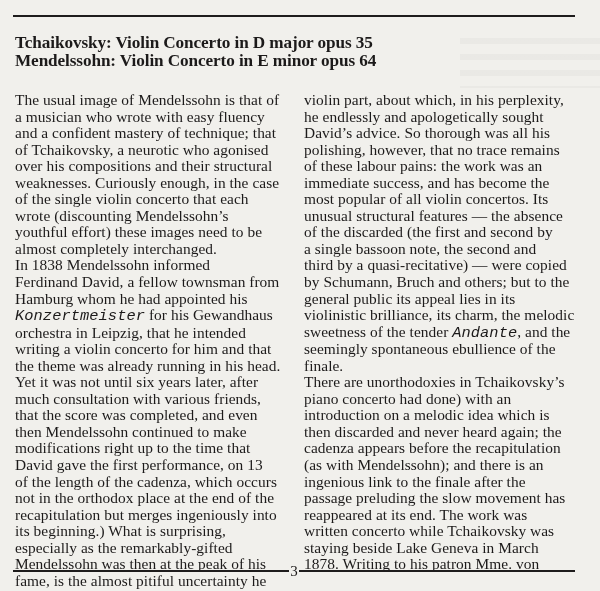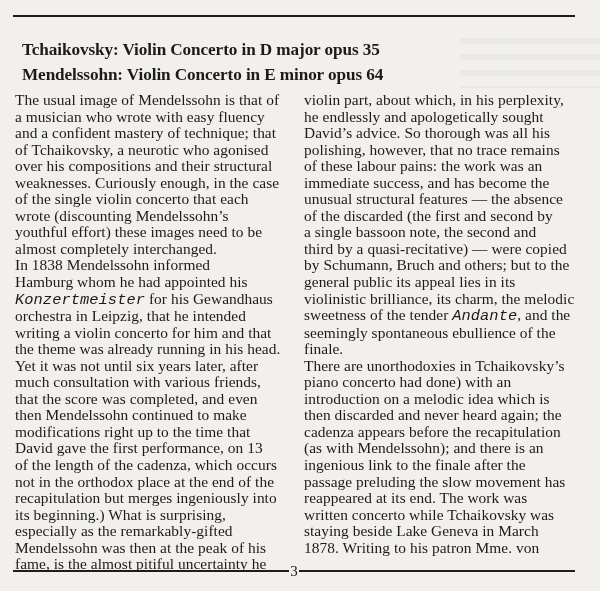--- a/index.html
+++ b/index.html
@@ -28,21 +28,21 @@
       left: 14px;
       top: 33px;
       width: 560px;
     }
     .heading-line {
       font-weight: bold;
       font-size: 17.2px;
       line-height: 17px;
       letter-spacing: -0.1px;
       white-space: nowrap;
-      margin: 8px;
+      margin: 1px;
     }
     .col {
       position: absolute;
       top: 92px;
       font-size: 15.4px;
       line-height: 16.55px;
       letter-spacing: 0.05px;
     }
     .col-left {
       left: 15px;
@@ -106,20 +106,21 @@
   <span class="line">a musician who wrote with easy fluency</span>
   <span class="line">and a confident mastery of technique; that</span>
   <span class="line">of Tchaikovsky, a neurotic who agonised</span>
   <span class="line">over his compositions and their structural</span>
   <span class="line">weaknesses. Curiously enough, in the case</span>
   <span class="line">of the single violin concerto that each</span>
   <span class="line">wrote (discounting Mendelssohn’s</span>
   <span class="line">youthful effort) these images need to be</span>
   <span class="line">almost completely interchanged.</span>
   <span class="line">In 1838 Mendelssohn informed</span>
+  <span class="line">Ferdinand David, a fellow townsman from</span>
   <span class="line">Hamburg whom he had appointed his</span>
   <span class="line"><em>Konzertmeister</em><span> for his Gewandhaus</span></span>
   <span class="line">orchestra in Leipzig, that he intended</span>
   <span class="line">writing a violin concerto for him and that</span>
   <span class="line">the theme was already running in his head.</span>
   <span class="line">Yet it was not until six years later, after</span>
   <span class="line">much consultation with various friends,</span>
   <span class="line">that the score was completed, and even</span>
   <span class="line">then Mendelssohn continued to make</span>
   <span class="line">modifications right up to the time that</span>
@@ -134,20 +135,21 @@
 
 </div>
 
 <div class="col col-right">
   <span class="line">violin part, about which, in his perplexity,</span>
   <span class="line">he endlessly and apologetically sought</span>
   <span class="line">David’s advice. So thorough was all his</span>
   <span class="line">polishing, however, that no trace remains</span>
   <span class="line">of these labour pains: the work was an</span>
   <span class="line">immediate success, and has become the</span>
+  <span class="line">most popular of all violin concertos. Its</span>
   <span class="line">unusual structural features — the absence</span>
   <span class="line">of the discarded (the first and second by</span>
   <span class="line">a single bassoon note, the second and</span>
   <span class="line">third by a quasi-recitative) — were copied</span>
   <span class="line">by Schumann, Bruch and others; but to the</span>
   <span class="line">general public its appeal lies in its</span>
   <span class="line">violinistic brilliance, its charm, the melodic</span>
   <span class="line"><span>sweetness of the tender </span><em>Andante</em><span>, and the</span></span>
   <span class="line">seemingly spontaneous ebullience of the</span>
   <span class="line">finale.</span>

